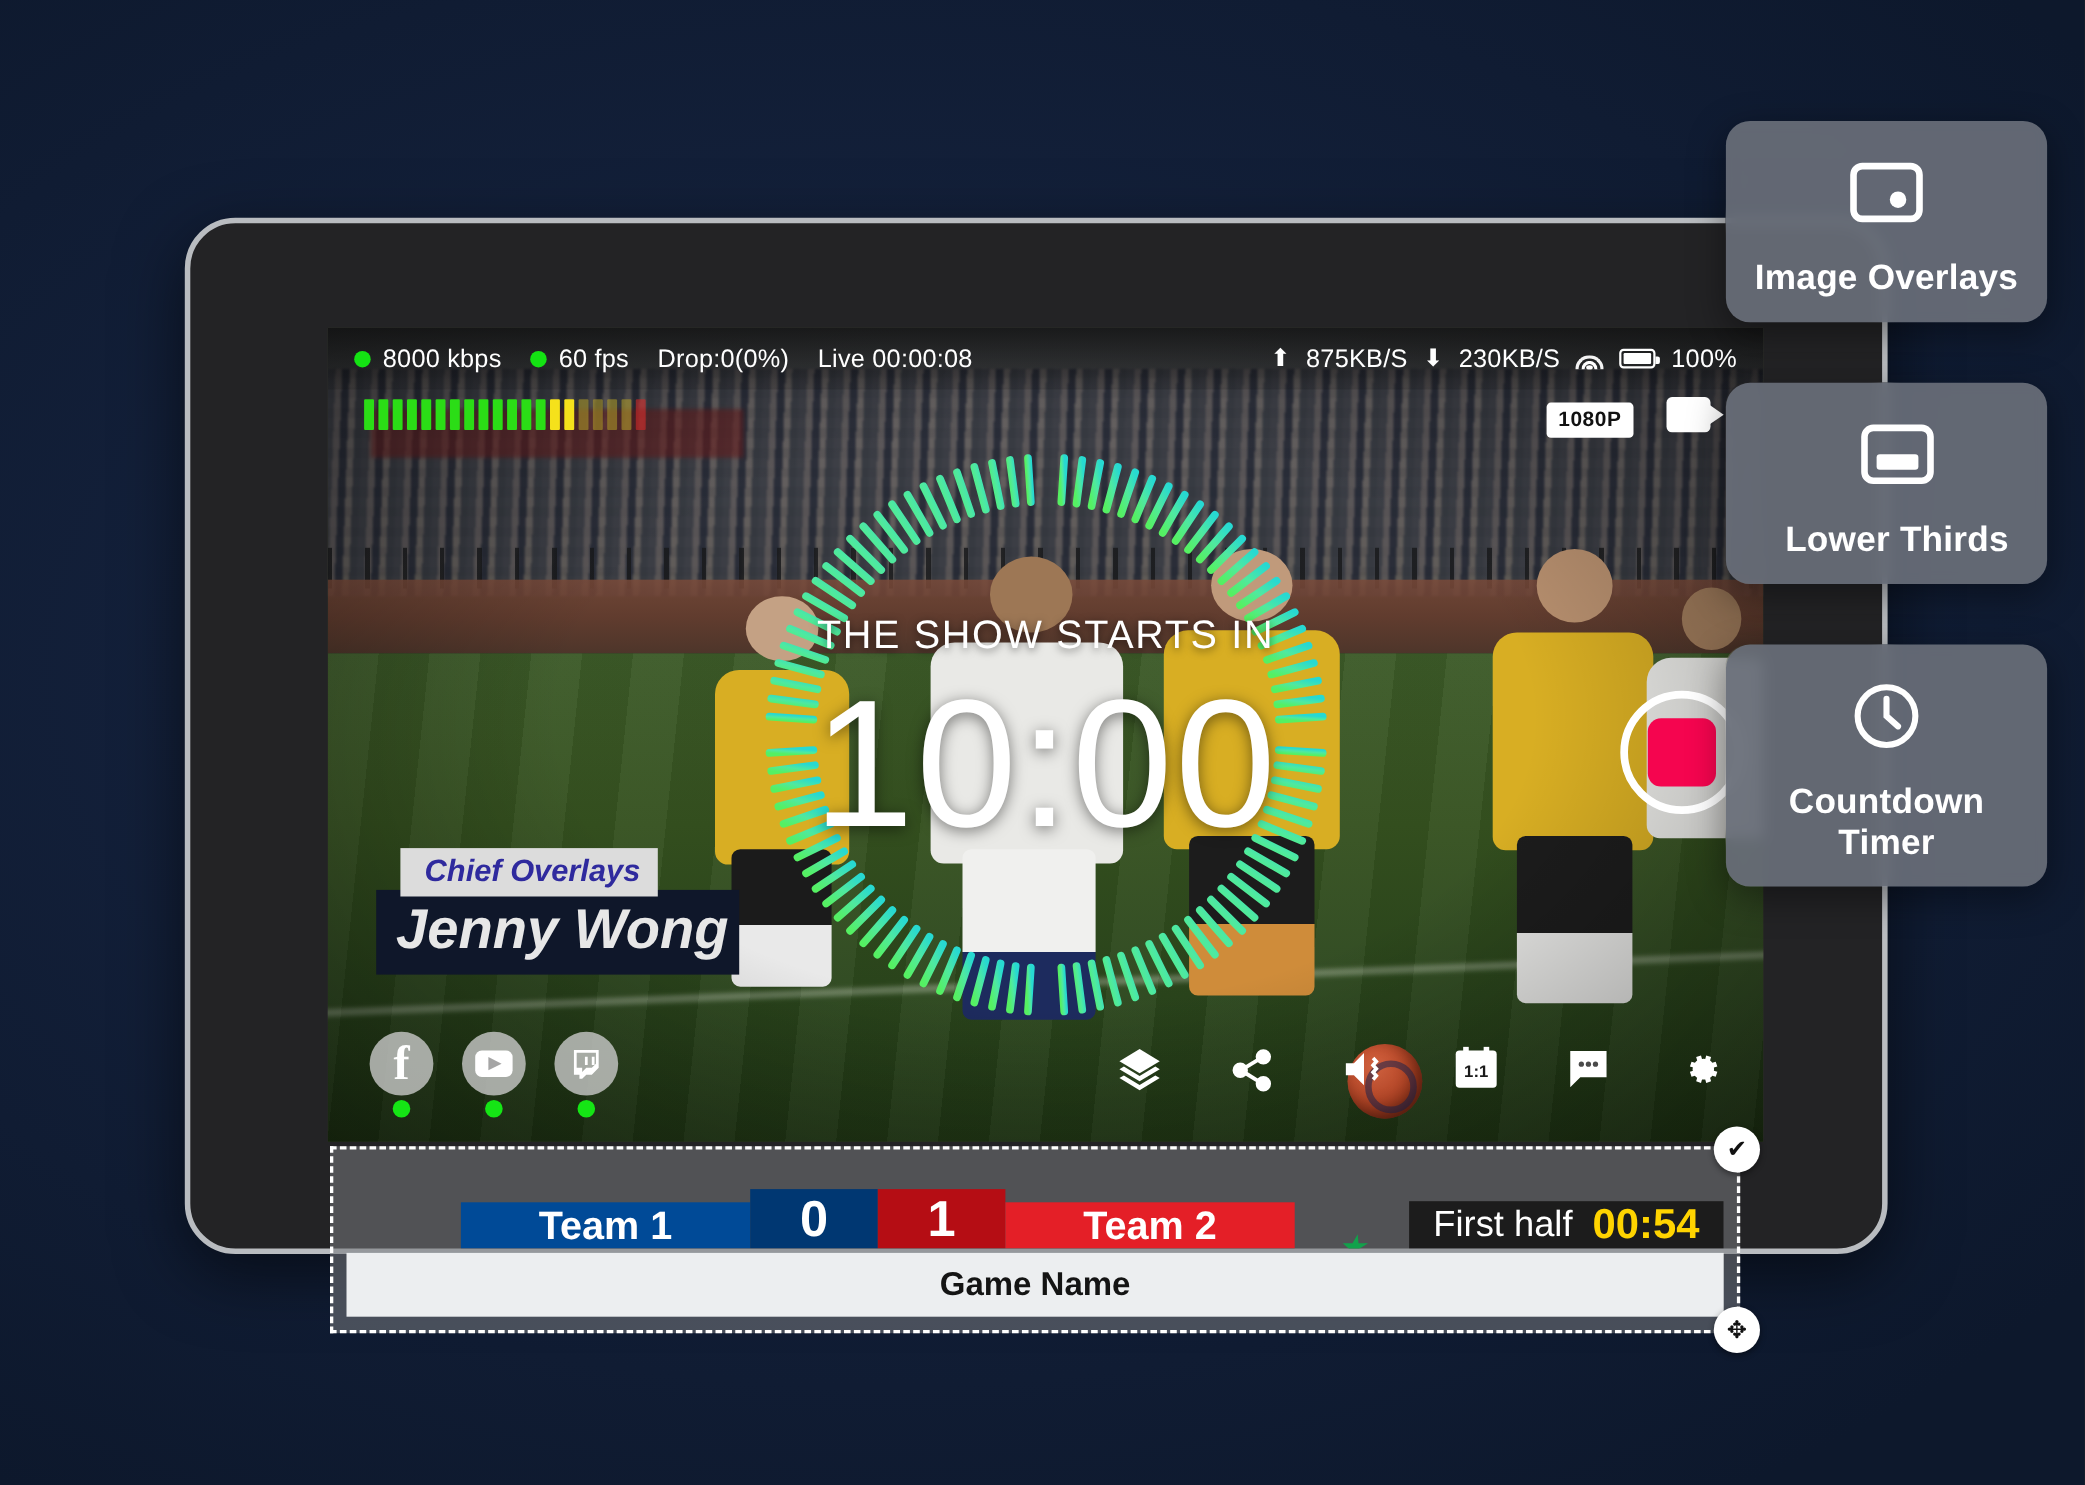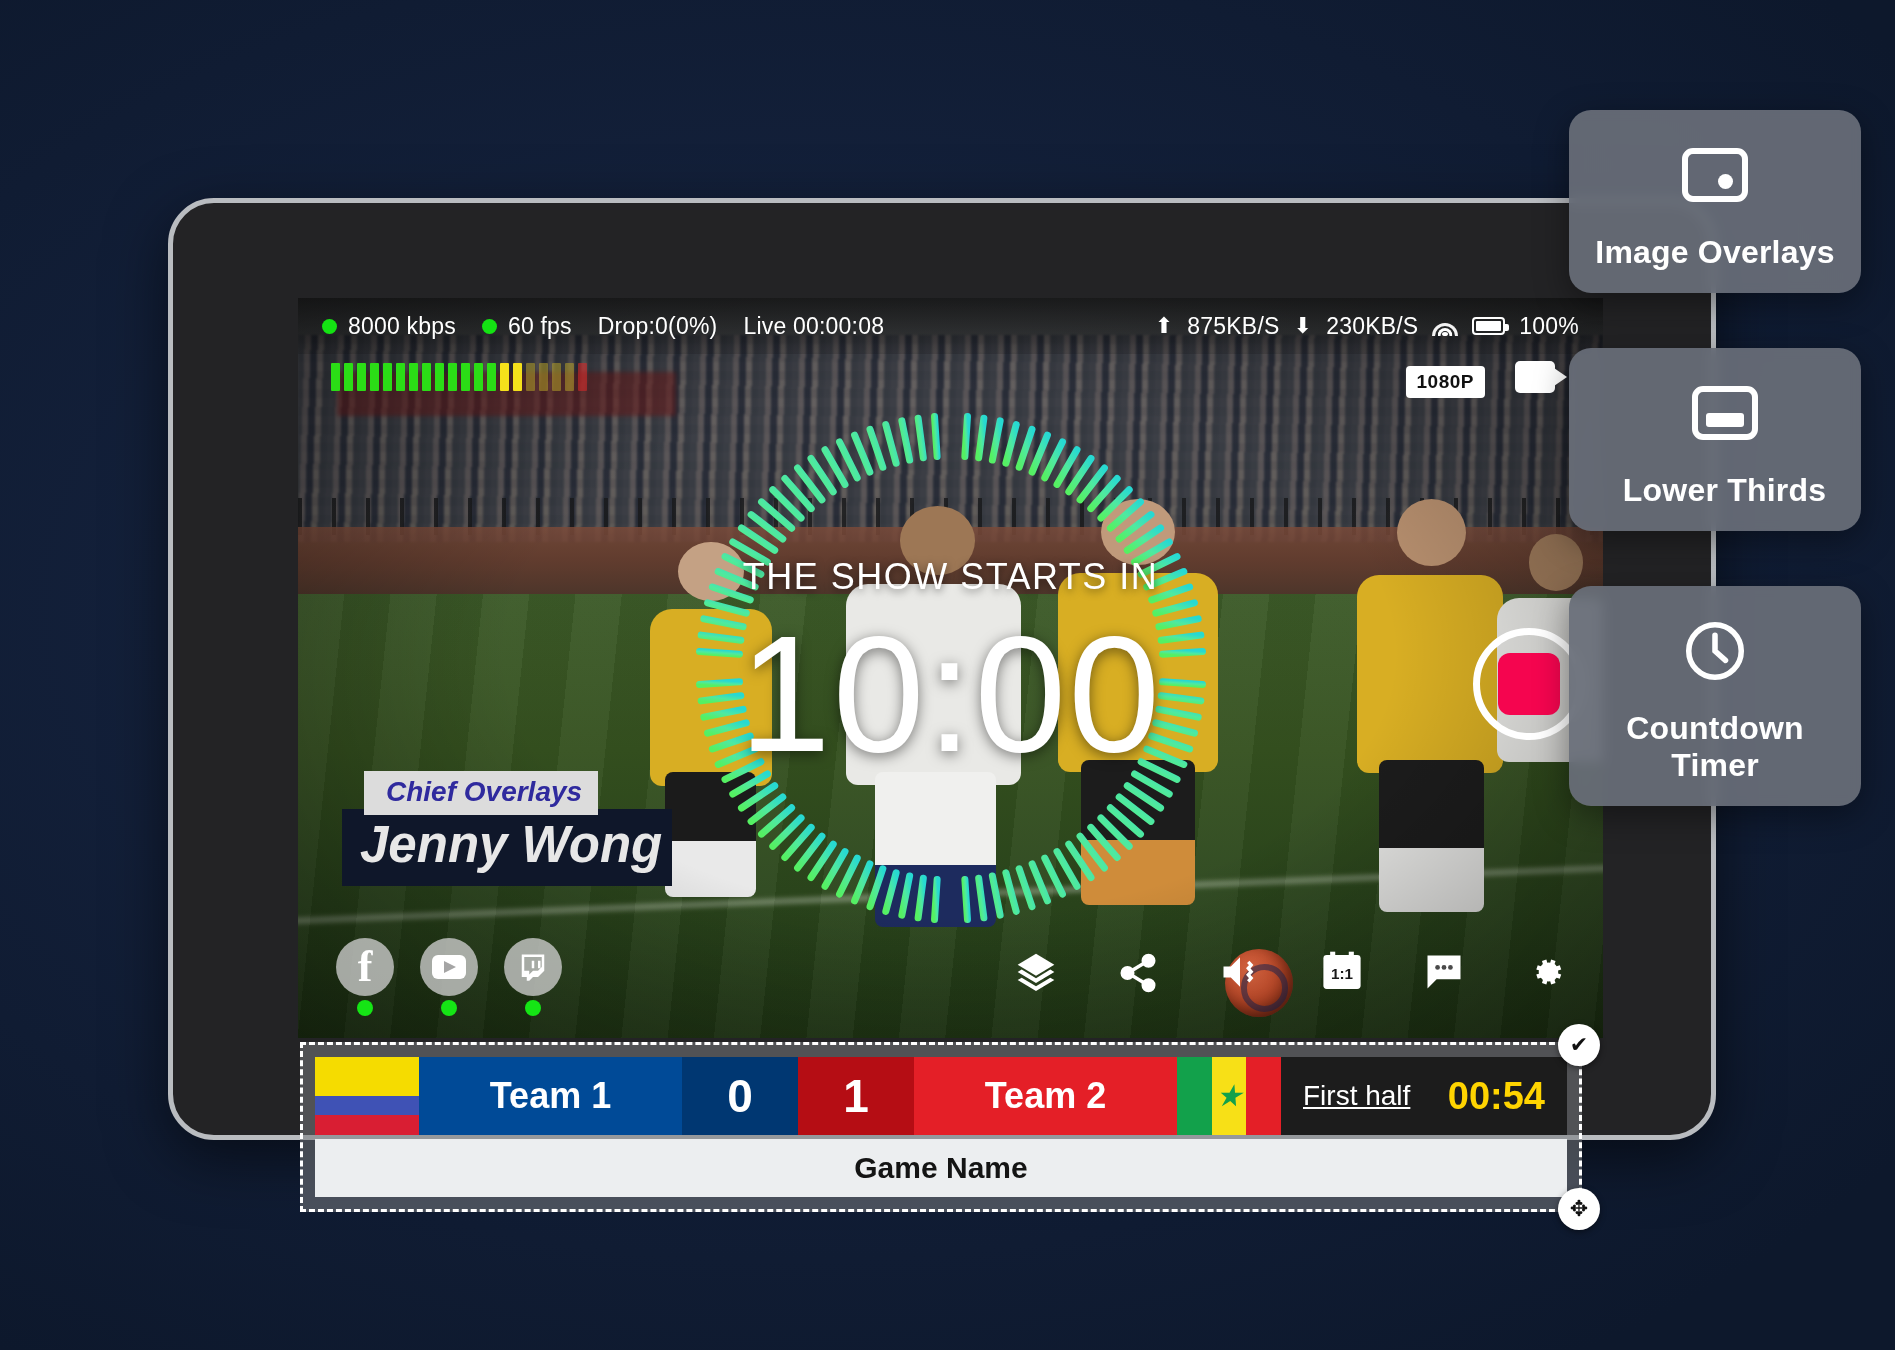--- a/index.html
+++ b/index.html
@@ -238,21 +238,21 @@
   }
   #toolbar > div { width:46px; height:46px; position:relative;
                    display:flex; align-items:flex-end; justify-content:center; }
 
   
   #scoreboard {
     position:absolute; left:300px; top:1042px; width:1282px;
     padding:12px; background:rgba(120,122,125,.55);
     border:3px dashed #fff;
   }
-  #sb-main { display:flex; height:78px; overflow:hidden; }
+  #sb-main { display:flex; height:78px; overflow:hidden;align-items:flex-end; }
   .flag { width:104px; flex:0 0 104px; }
   .flag.co { background:linear-gradient(#f5dc00 0 50%, #3f52b5 50% 75%, #d91e33 75% 100%); }
   .flag.sn { display:flex; }
   .flag.sn i { flex:1; position:relative; }
   .flag.sn i:nth-child(1){ background:#12a14b; }
   .flag.sn i:nth-child(2){ background:#f7e017; }
   .flag.sn i:nth-child(3){ background:#e41f27; }
   .star { position:absolute; left:50%; top:50%; transform:translate(-50%,-50%);
           color:#12a14b; font-size:30px; line-height:1; }
   .team {
@@ -264,21 +264,21 @@
   .score {
     flex:0 0 116px; display:flex; align-items:center; justify-content:center;
     color:#fff; font-size:46px; font-weight:700;
   }
   .score.s1 { background:#003772; }
   .score.s2 { background:#b50d14; }
   #sb-period {
     flex:0 0 286px; background:#1c1c1c; display:flex; align-items:center;
     padding:0 22px; gap:12px; color:#fff;
   }
-  #sb-period .plabel { flex:1; font-size:28px; line-height:1.05; font-weight:400;text-decoration:underline; }
+  #sb-period .plabel { flex:1; font-size:33px; line-height:1.05; font-weight:400; }
   #sb-period .ptime  { color:#ffd400; font-size:38px; font-weight:700; white-space:nowrap; }
   #sb-title {
     margin-top:4px; background:#eceef0; color:#141414;
     text-align:center; font-size:30px; font-weight:700; padding:12px 0;
   }
   .handle {
     position:absolute; width:42px; height:42px; border-radius:50%;
     background:#fff; display:flex; align-items:center; justify-content:center;
     color:#111; font-size:22px; box-shadow:0 2px 6px rgba(0,0,0,.45);
   }

